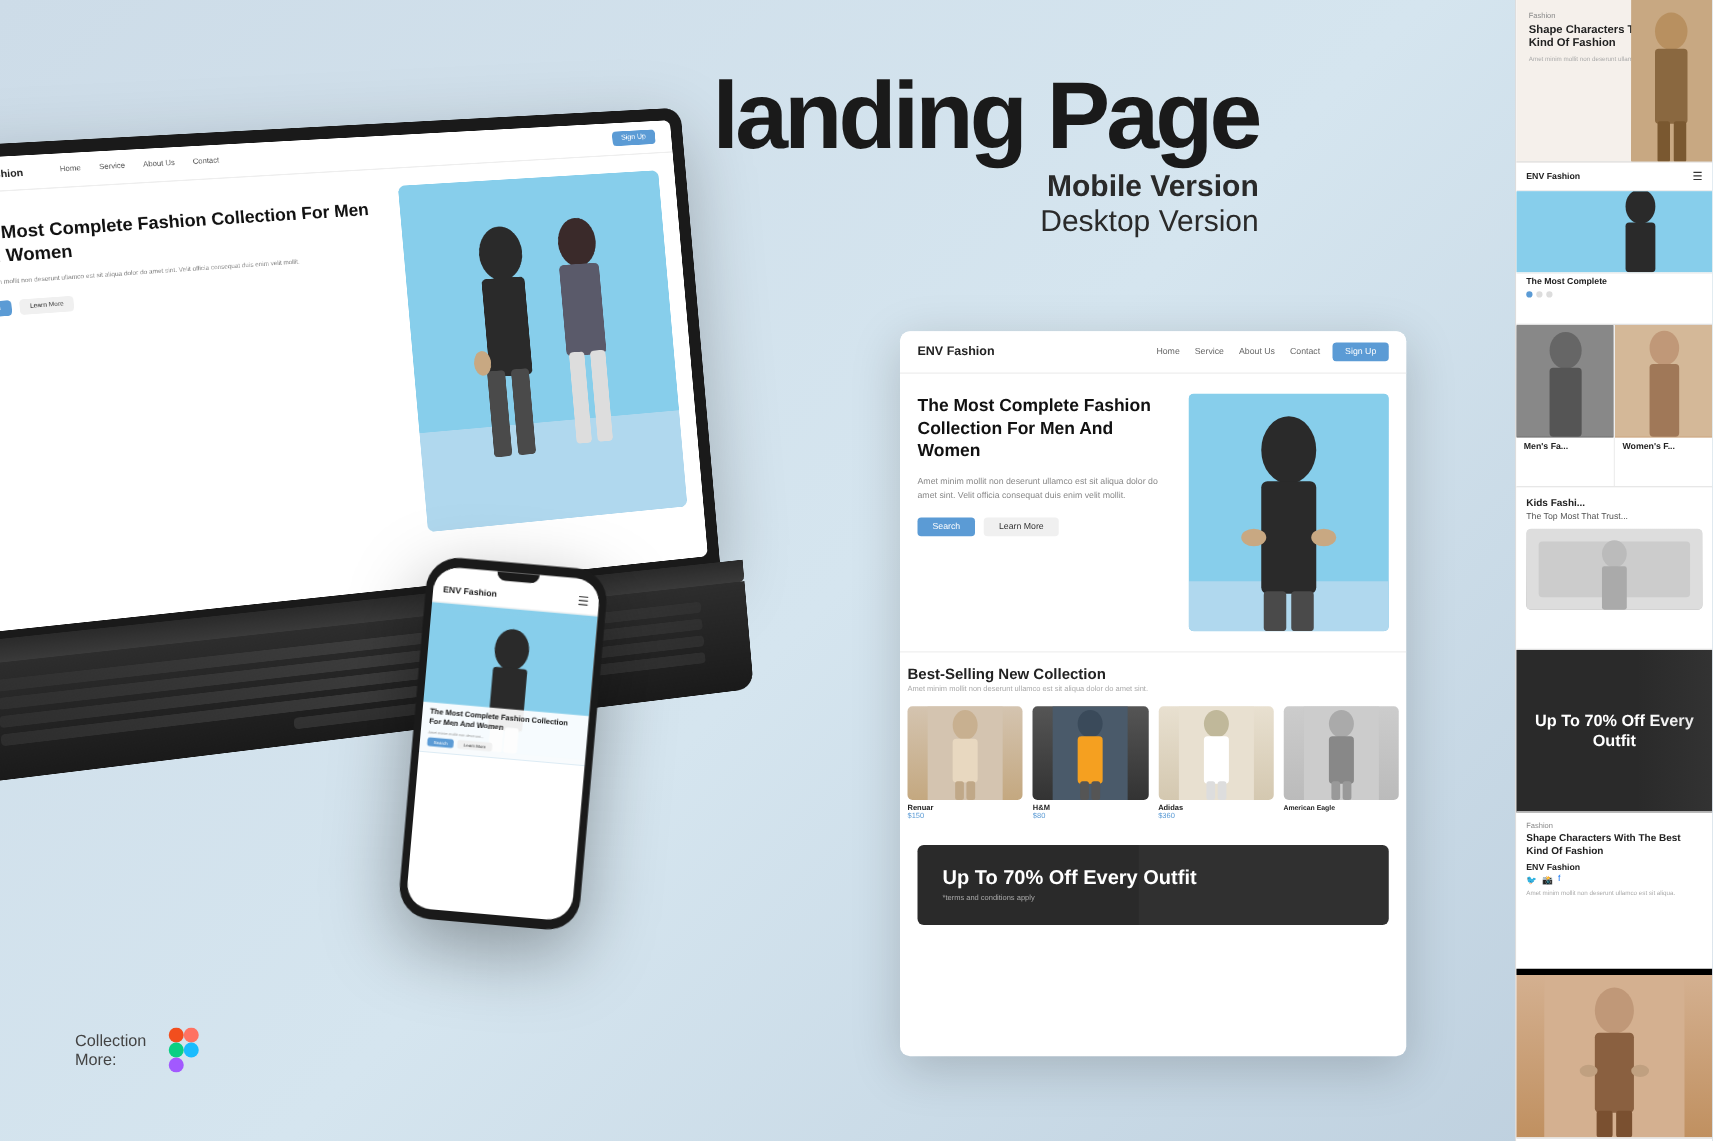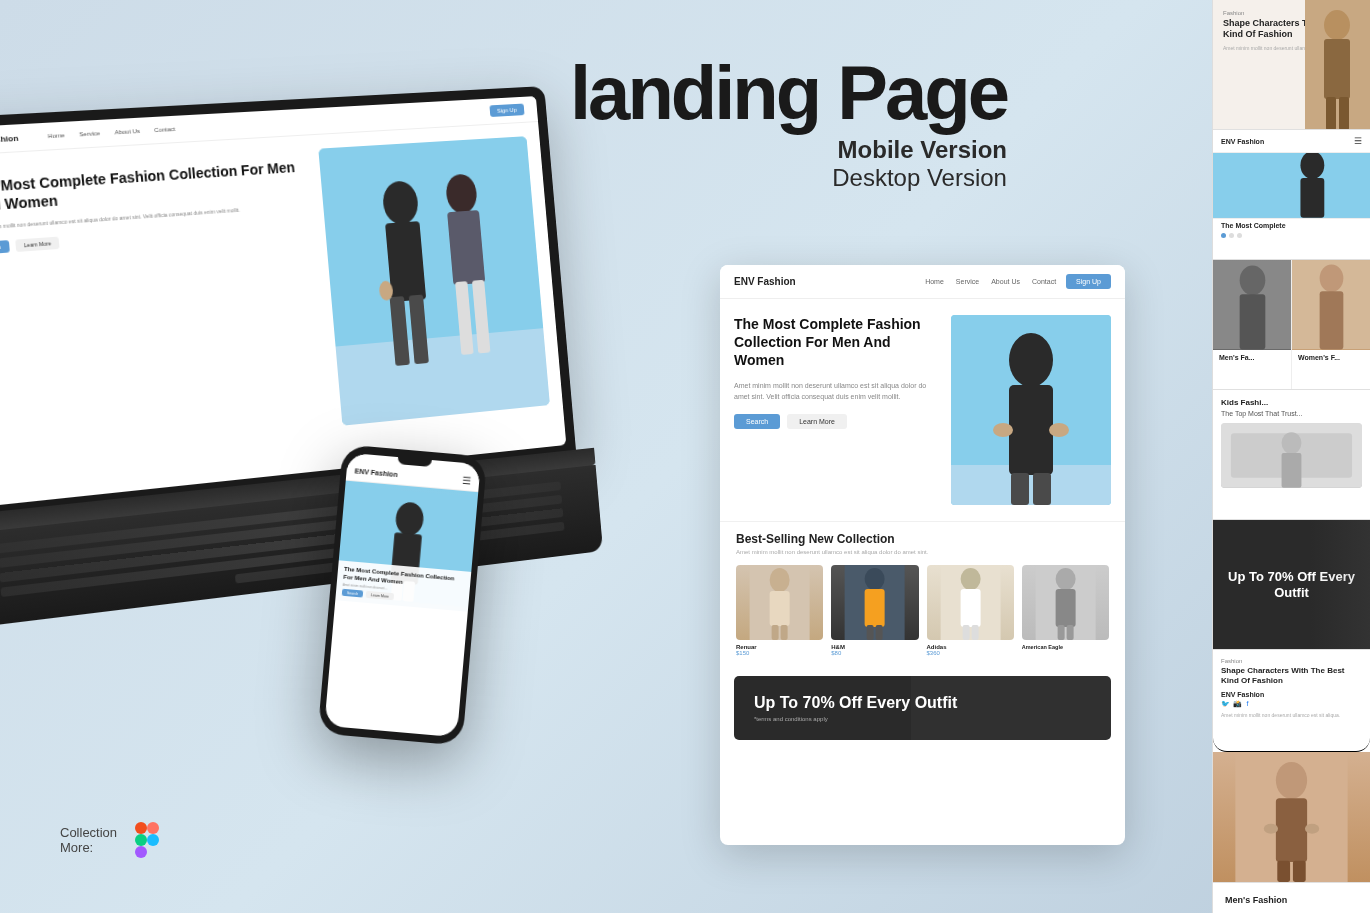--- a/index.html
+++ b/index.html
@@ -165,21 +165,21 @@
           <ellipse cx="80" cy="45" rx="22" ry="27" fill="#2a2a2a"></ellipse>
           <rect x="58" y="70" width="44" height="90" rx="5" fill="#2a2a2a"></rect>
           <rect x="60" y="158" width="18" height="32" rx="3" fill="#4a4a4a"></rect>
           <rect x="82" y="158" width="18" height="32" rx="3" fill="#4a4a4a"></rect>
           <ellipse cx="52" cy="115" rx="10" ry="7" fill="#c8a882"></ellipse>
           <ellipse cx="108" cy="115" rx="10" ry="7" fill="#c8a882"></ellipse>
         </svg>
       </div>
     </div>
 
-    <div style="padding:10px 16px;border-top:1px solid #f0f0f0;">
+    <div style="padding:10px 6px;border-top:1px solid #f0f0f0;">
       <div style="font-size:12px;font-weight:700;color:#222;margin-bottom:3px;font-family:Arial,sans-serif;">Best-Selling New Collection</div>
       <div style="font-size:6px;color:#aaa;margin-bottom:10px;font-family:Arial,sans-serif;">Amet minim mollit non deserunt ullamco est sit aliqua dolor do amet sint.</div>
       <div style="display:flex;gap:8px;">
 
         <div style="flex:1;">
           <div style="height:75px;background:linear-gradient(180deg,#d4c4b0 0%,#c4a880 100%);border-radius:4px;margin-bottom:4px;overflow:hidden;">
             <svg viewBox="0 0 60 75" style="width:100%;height:100%;">
               <rect width="60" height="75" fill="#d4c4b0"></rect>
               <ellipse cx="30" cy="15" rx="10" ry="12" fill="#c8b090"></ellipse>
               <rect x="20" y="26" width="20" height="35" rx="3" fill="#e8d8c0"></rect>
@@ -320,21 +320,21 @@
         </svg>
       </div>
     </div>
 
     <div style="height:130px;border-bottom:1px solid #e0e0e0;overflow:hidden;background:#2a2a2a;flex-shrink:0;display:flex;flex-direction:column;justify-content:center;align-items:center;padding:15px 12px;position:relative;">
       <div style="font-size:13px;font-weight:900;color:white;text-align:center;line-height:1.2;font-family:Arial,sans-serif;">Up To 70% Off Every Outfit</div>
 
       <div style="position:absolute;right:0;top:0;width:60px;height:100%;opacity:0.2;background:linear-gradient(90deg,transparent,#555);"></div>
     </div>
 
-    <div style="height:102px;border-bottom:1px solid #000000;overflow:hidden;background:white;flex-shrink:0;border-radius:14px;">
+    <div style="height:130px;border-bottom:5px solid #000000;overflow:hidden;background:white;flex-shrink:0;">
       <div style="padding:8px 8px 2px;font-size:6px;color:#888;font-family:Arial,sans-serif;">Fashion</div>
       <div style="padding:0 8px;font-size:8px;font-weight:700;color:#222;line-height:1.2;font-family:Arial,sans-serif;">Shape Characters With The Best Kind Of Fashion</div>
       <div style="padding:6px 8px 2px;font-size:7px;font-weight:700;color:#222;font-family:Arial,sans-serif;">ENV Fashion</div>
       <div style="display:flex;gap:4px;padding:0 8px;">
         <span style="font-size:7px;color:#5b9bd5;">🐦</span>
         <span style="font-size:7px;color:#e4405f;">📸</span>
         <span style="font-size:7px;color:#1877f2;">f</span>
       </div>
       <div style="padding:4px 8px;font-size:5px;color:#aaa;font-family:Arial,sans-serif;line-height:1.4;">Amet minim mollit non deserunt ullamco est sit aliqua.</div>
     </div>

